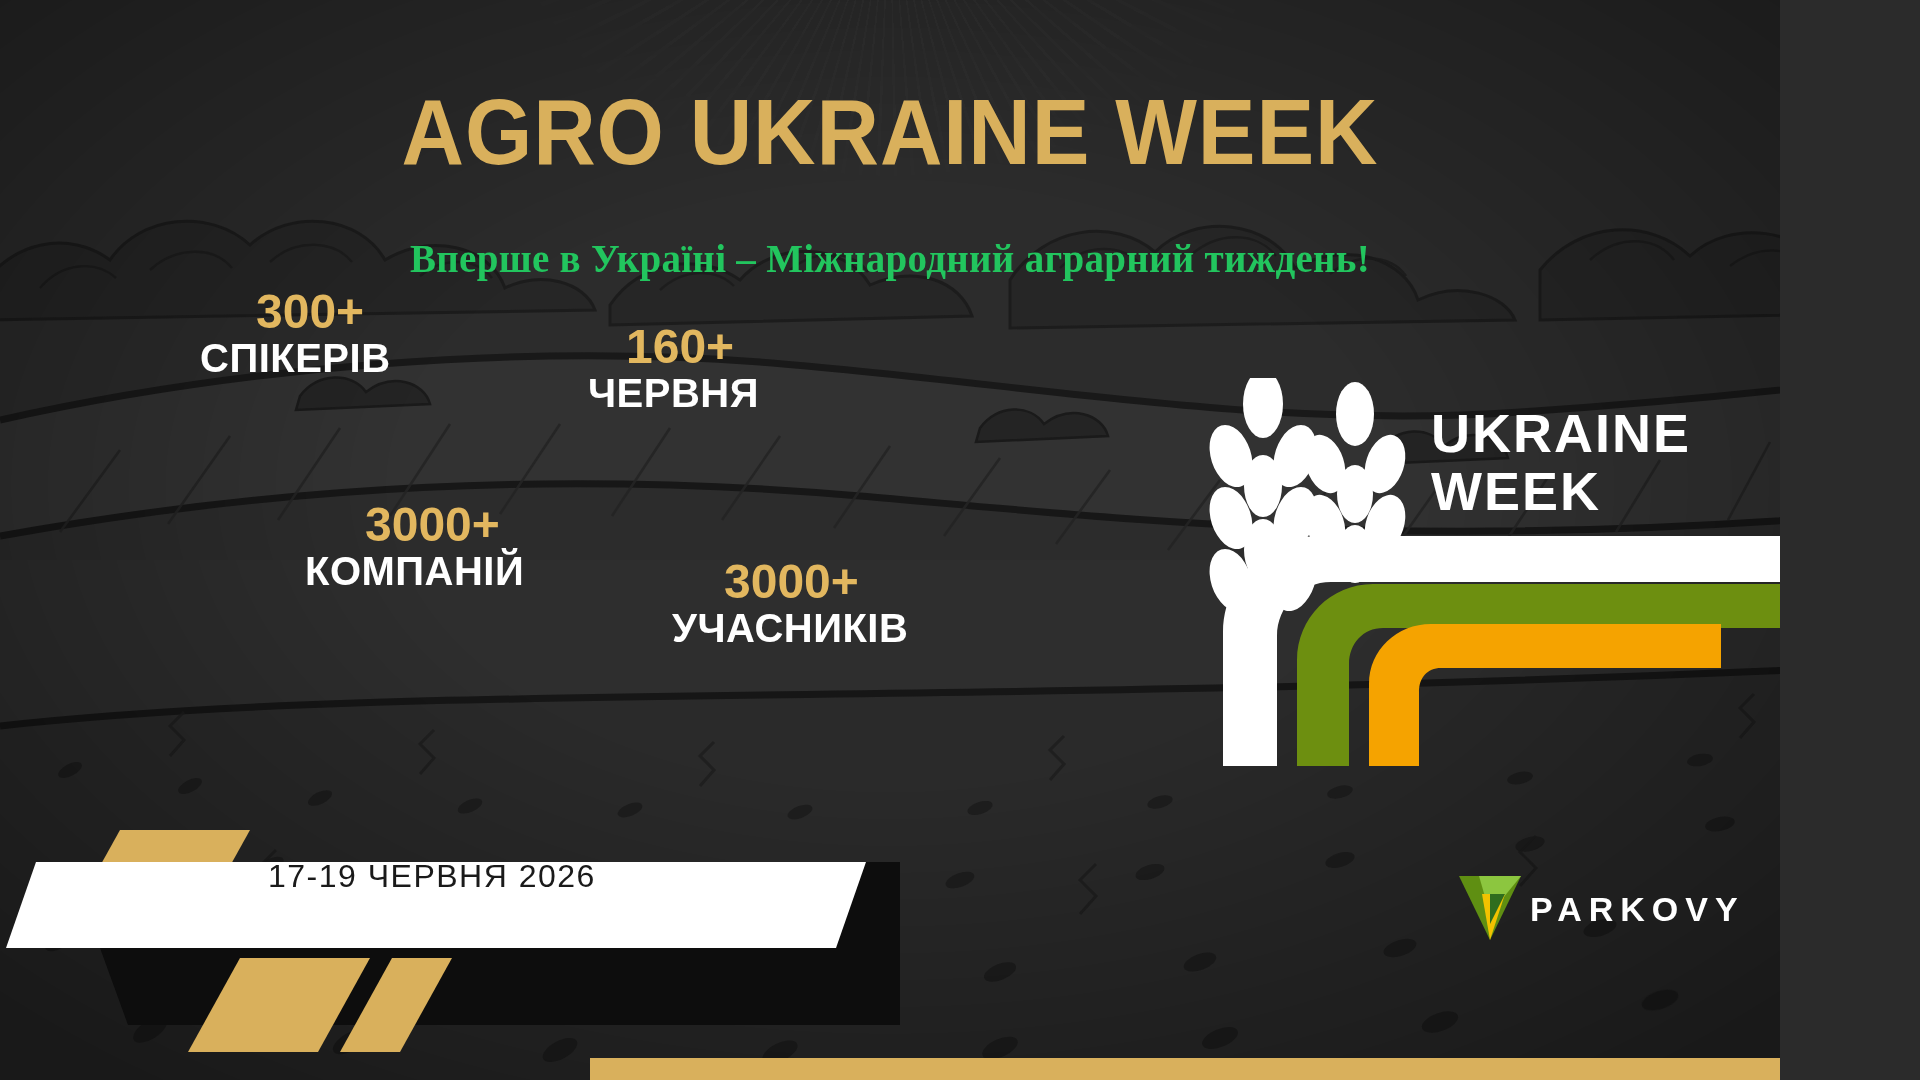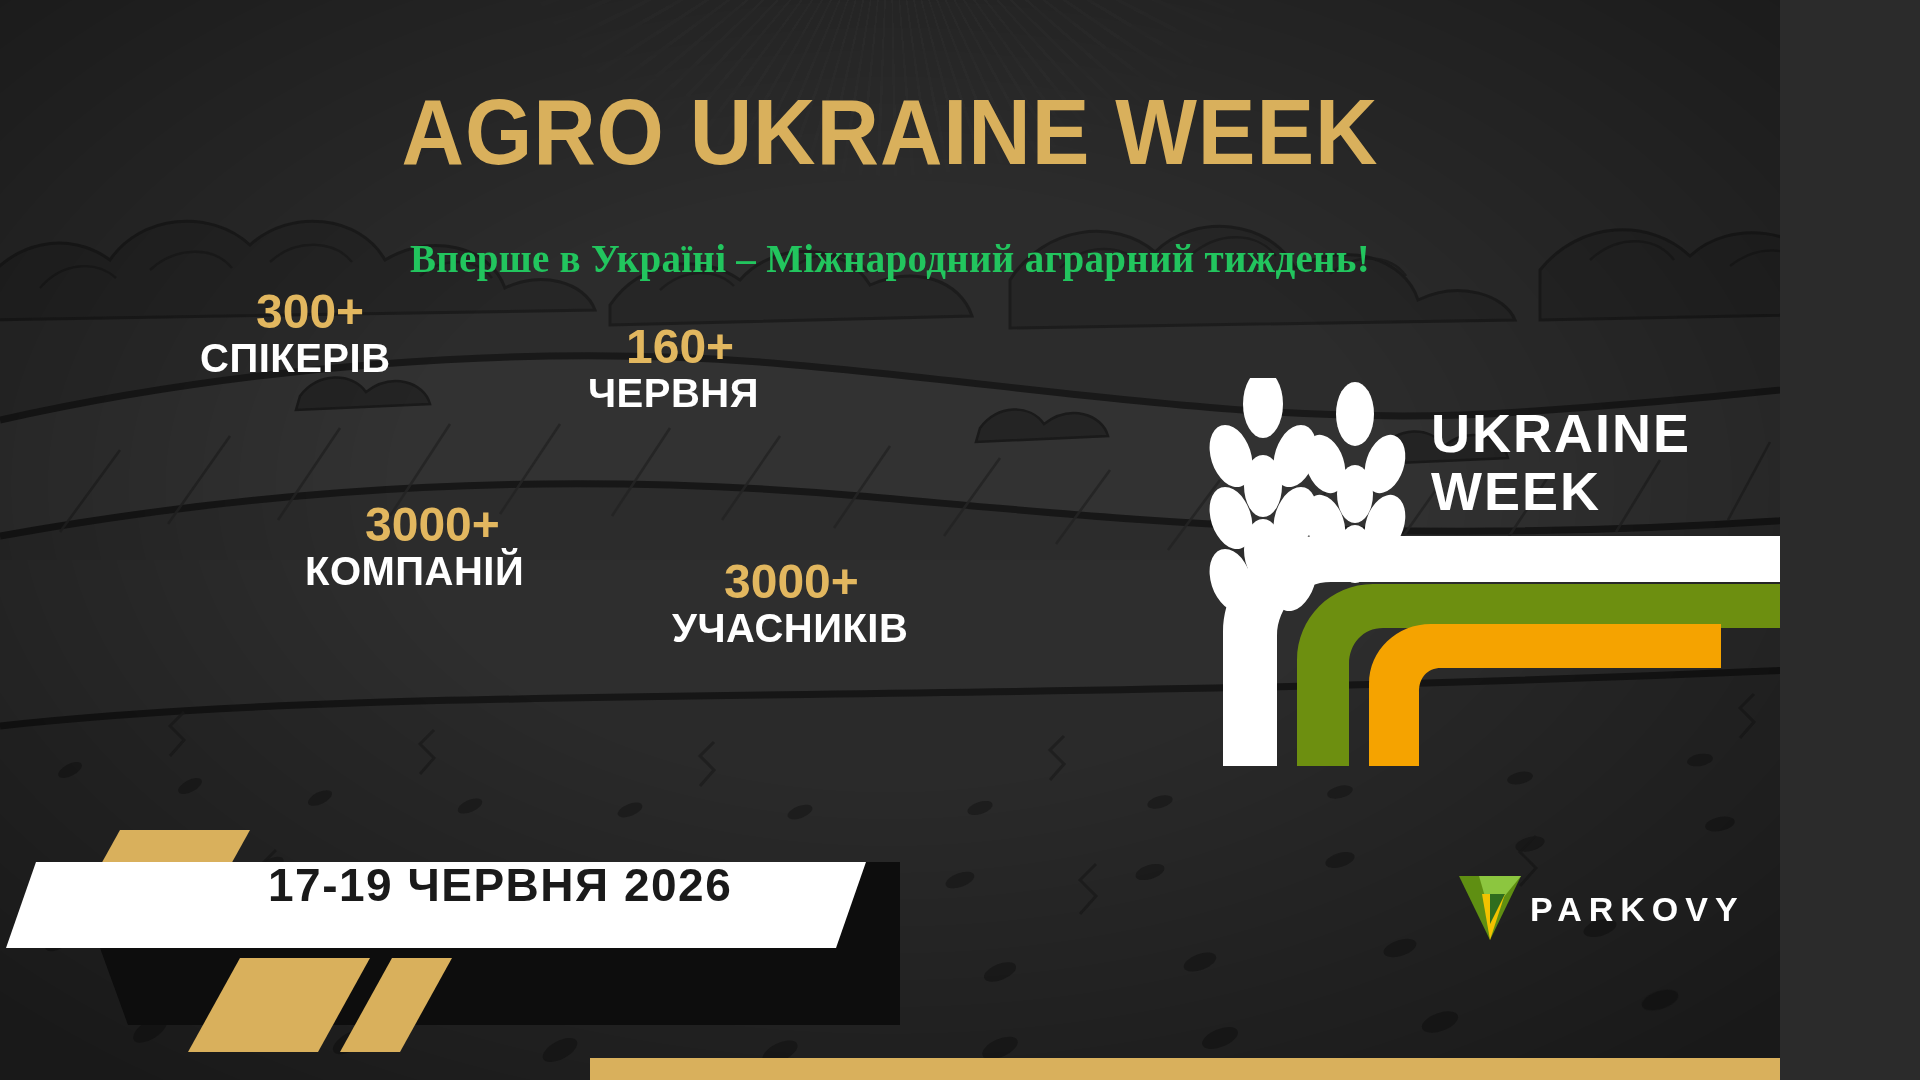--- a/index.html
+++ b/index.html
@@ -145,22 +145,22 @@
     letter-spacing: 2px;
   }
 
   
   .ribbon { position: absolute; left: 0; top: 820px; width: 900px; height: 250px; }
   .ribbon-text {
     position: absolute;
     left: 268px;
     top: 858px;
     color: #1a1a1a;
-    font-weight: bold;
-    font-size: 46px;
+    font-weight: normal;
+    font-size: 32px;
     letter-spacing: 1.5px;
     white-space: nowrap;
   }
 
   
   .parkovy { position: absolute; left: 1455px; top: 872px; width: 360px; height: 80px; }
   .parkovy-text {
     position: absolute;
     left: 75px;
     top: 18px;

